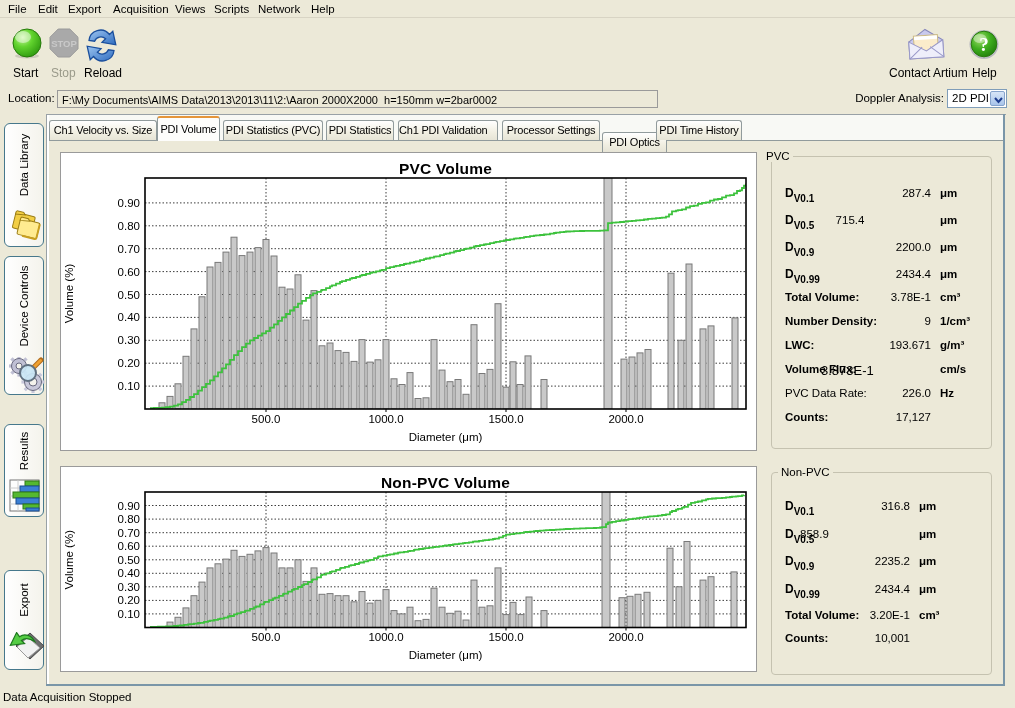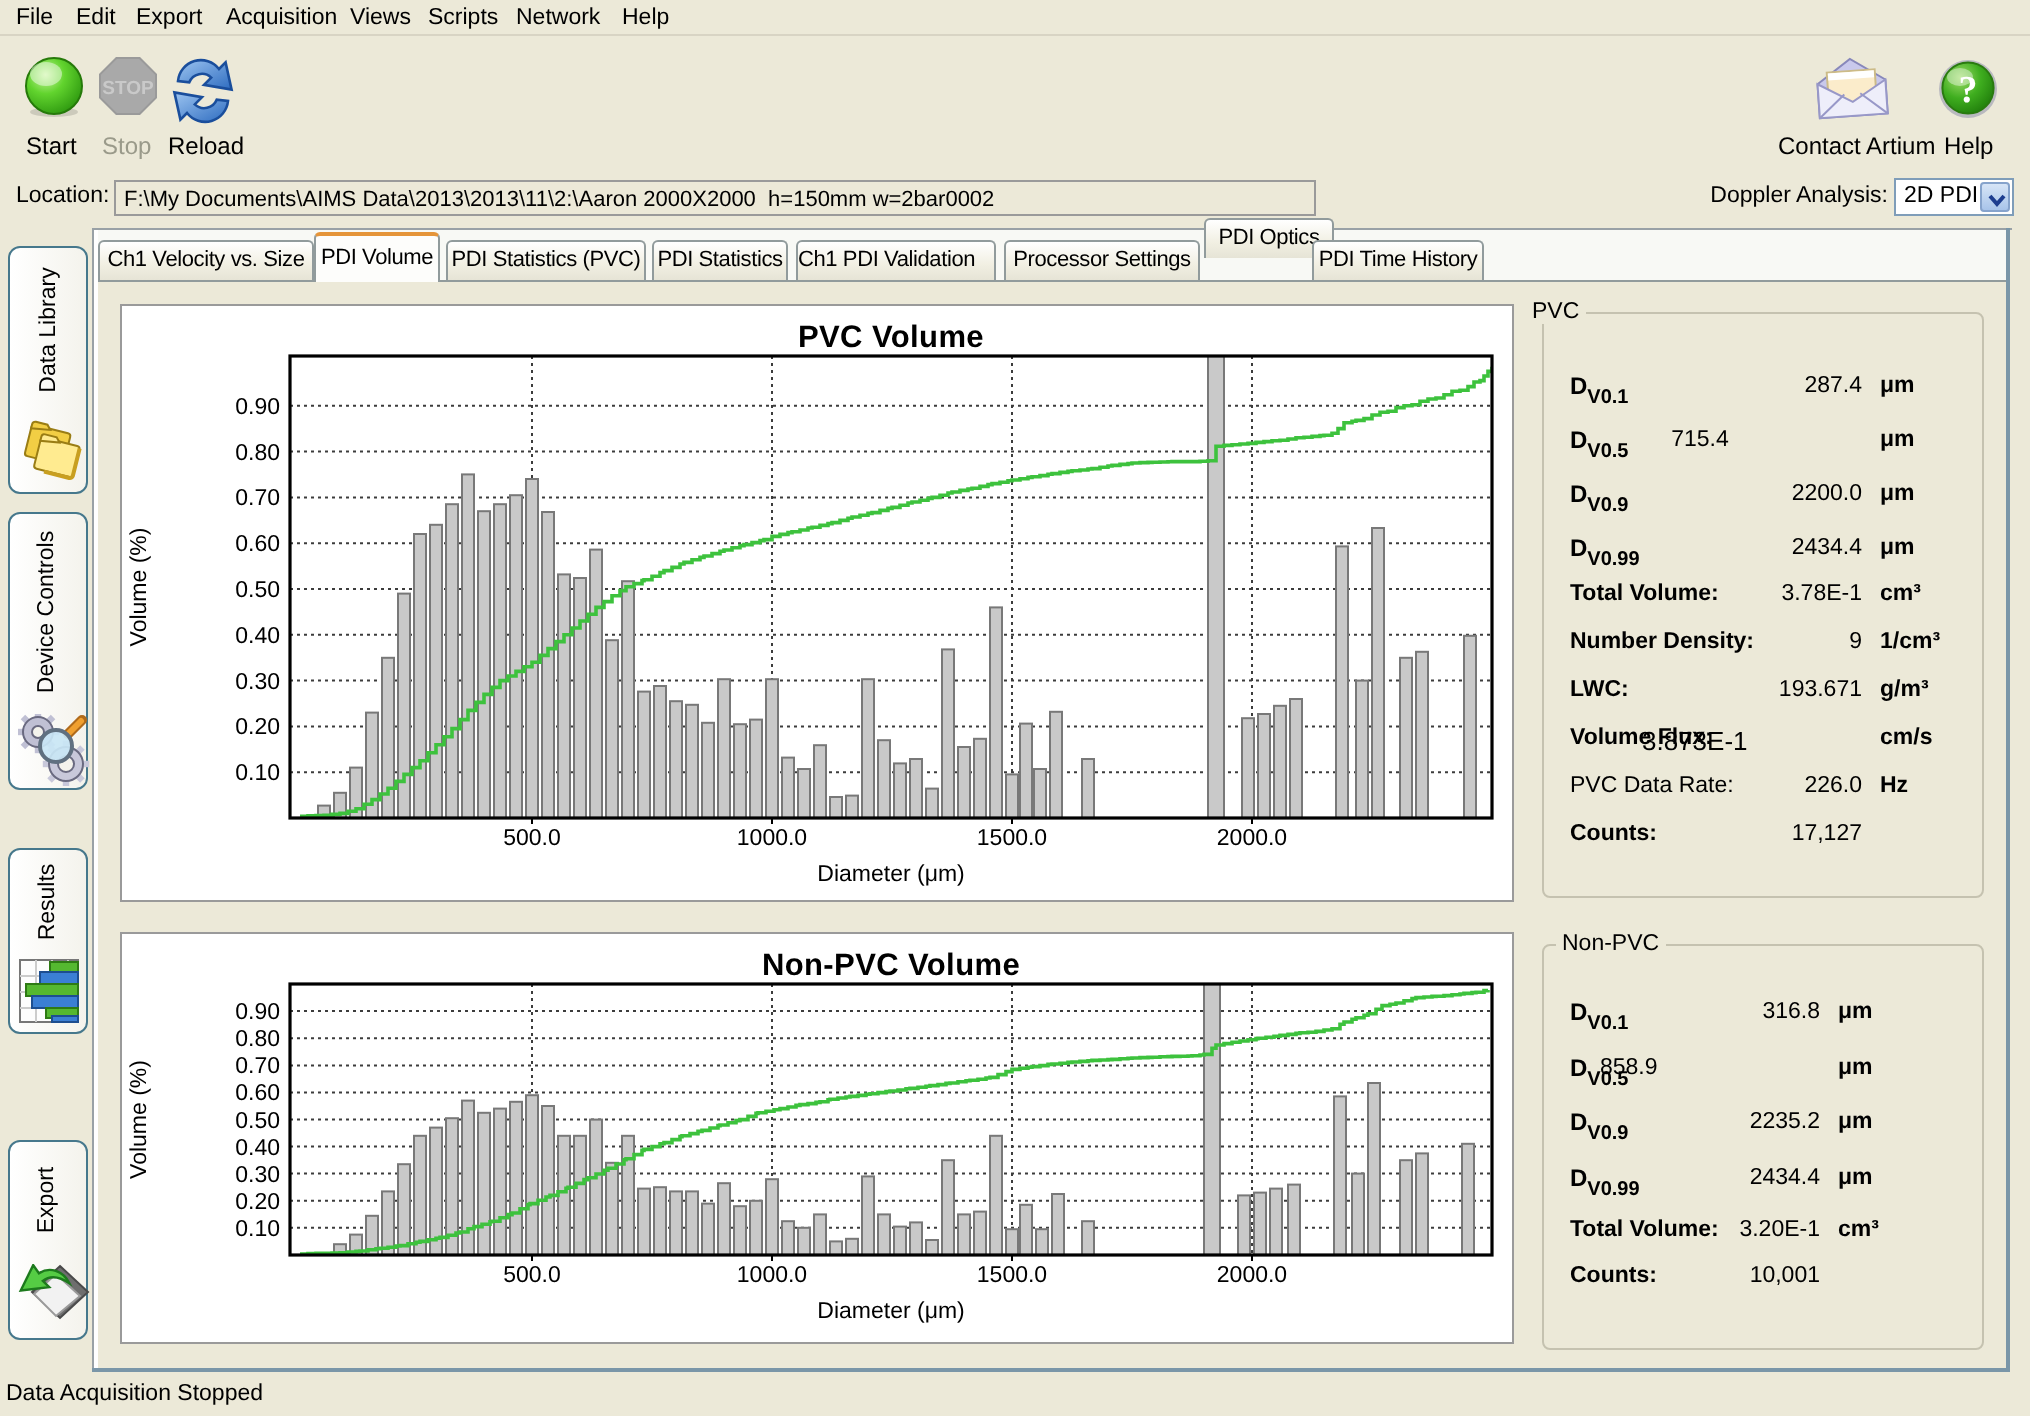--- a/index.html
+++ b/index.html
@@ -83,21 +83,21 @@
 <div class="abs" style="left:1003px;top:114px;width:2px;height:572px;background:#7a96a8"></div>
 <div class="abs" style="left:46px;top:684px;width:959px;height:2px;background:#7a96a8"></div>
 
 <div class="abs" style="left:49px;top:140px;width:954px;height:544px;background:#ece9d8;border-top:1px solid #919b9c"></div>
 <div style="position:absolute;left:49px;top:120px;width:108px;height:20px;background:linear-gradient(#ffffff,#f1efe2 60%,#e6e4d6);border:1px solid #919b9c;border-bottom:none;border-radius:3px 3px 0 0;text-align:center;font-size:11px;letter-spacing:-0.2px;white-space:nowrap;padding-top:3px">Ch1 Velocity vs. Size</div>
 <div style="position:absolute;left:157px;top:116px;width:63px;height:25px;background:#fdfdfb;border:1px solid #919b9c;border-bottom:none;border-radius:3px 3px 0 0;border-top:2.5px solid #e5953a;z-index:5;text-align:center;font-size:11px;letter-spacing:-0.2px;white-space:nowrap;padding-top:5px">PDI Volume</div>
 <div style="position:absolute;left:223px;top:120px;width:100px;height:20px;background:linear-gradient(#ffffff,#f1efe2 60%,#e6e4d6);border:1px solid #919b9c;border-bottom:none;border-radius:3px 3px 0 0;text-align:center;font-size:11px;letter-spacing:-0.2px;white-space:nowrap;padding-top:3px">PDI Statistics (PVC)</div>
 <div style="position:absolute;left:326px;top:120px;width:68px;height:20px;background:linear-gradient(#ffffff,#f1efe2 60%,#e6e4d6);border:1px solid #919b9c;border-bottom:none;border-radius:3px 3px 0 0;text-align:center;font-size:11px;letter-spacing:-0.2px;white-space:nowrap;padding-top:3px">PDI Statistics</div>
 <div style="position:absolute;left:398px;top:120px;width:100px;height:20px;background:linear-gradient(#ffffff,#f1efe2 60%,#e6e4d6);border:1px solid #919b9c;border-bottom:none;border-radius:3px 3px 0 0;text-align:left;font-size:11px;letter-spacing:-0.2px;white-space:nowrap;padding-top:3px">Ch1 PDI Validation</div>
 <div style="position:absolute;left:502px;top:120px;width:98px;height:20px;background:linear-gradient(#ffffff,#f1efe2 60%,#e6e4d6);border:1px solid #919b9c;border-bottom:none;border-radius:3px 3px 0 0;text-align:center;font-size:11px;letter-spacing:-0.2px;white-space:nowrap;padding-top:3px">Processor Settings</div>
-<div style="position:absolute;left:602px;top:109px;width:65px;height:20px;background:linear-gradient(#ffffff,#f1efe2 60%,#e6e4d6);border:1px solid #919b9c;border-bottom:none;border-radius:3px 3px 0 0;text-align:center;font-size:11px;letter-spacing:-0.2px;white-space:nowrap;padding-top:3px">PDI Optics</div>
+<div style="position:absolute;left:602px;top:132px;width:65px;height:20px;background:linear-gradient(#ffffff,#f1efe2 60%,#e6e4d6);border:1px solid #919b9c;border-bottom:none;border-radius:3px 3px 0 0;text-align:center;font-size:11px;letter-spacing:-0.2px;white-space:nowrap;padding-top:3px">PDI Optics</div>
 <div style="position:absolute;left:656px;top:120px;width:86px;height:20px;background:linear-gradient(#ffffff,#f1efe2 60%,#e6e4d6);border:1px solid #919b9c;border-bottom:none;border-radius:3px 3px 0 0;text-align:center;font-size:11px;letter-spacing:-0.2px;white-space:nowrap;padding-top:3px">PDI Time History</div>
 
 <div style="position:absolute;left:4px;top:123px;width:40px;height:124px;background:linear-gradient(90deg,#ffffff,#f4f3ec);border:1px solid #46788c;border-radius:6px;"></div>
 <div style="position:absolute;left:4px;top:123px;width:40px;height:84px;display:flex;align-items:center;justify-content:center">
     <div style="transform:rotate(-90deg);white-space:nowrap;font-size:11.5px">Data Library</div>
   </div>
 <div style="position:absolute;left:9px;top:209px"><svg width="34" height="34" xmlns="http://www.w3.org/2000/svg">
 <g transform="rotate(14 17 17)">
 <rect x="4" y="6" width="20" height="16" rx="1.5" fill="#f2ce44" stroke="#9a7d14"></rect>
 <path d="M4 8 l0 -2.2 a1.5 1.5 0 0 1 1.5 -1.5 l6 0 l2 2.2 Z" fill="#f2ce44" stroke="#9a7d14"></path>

